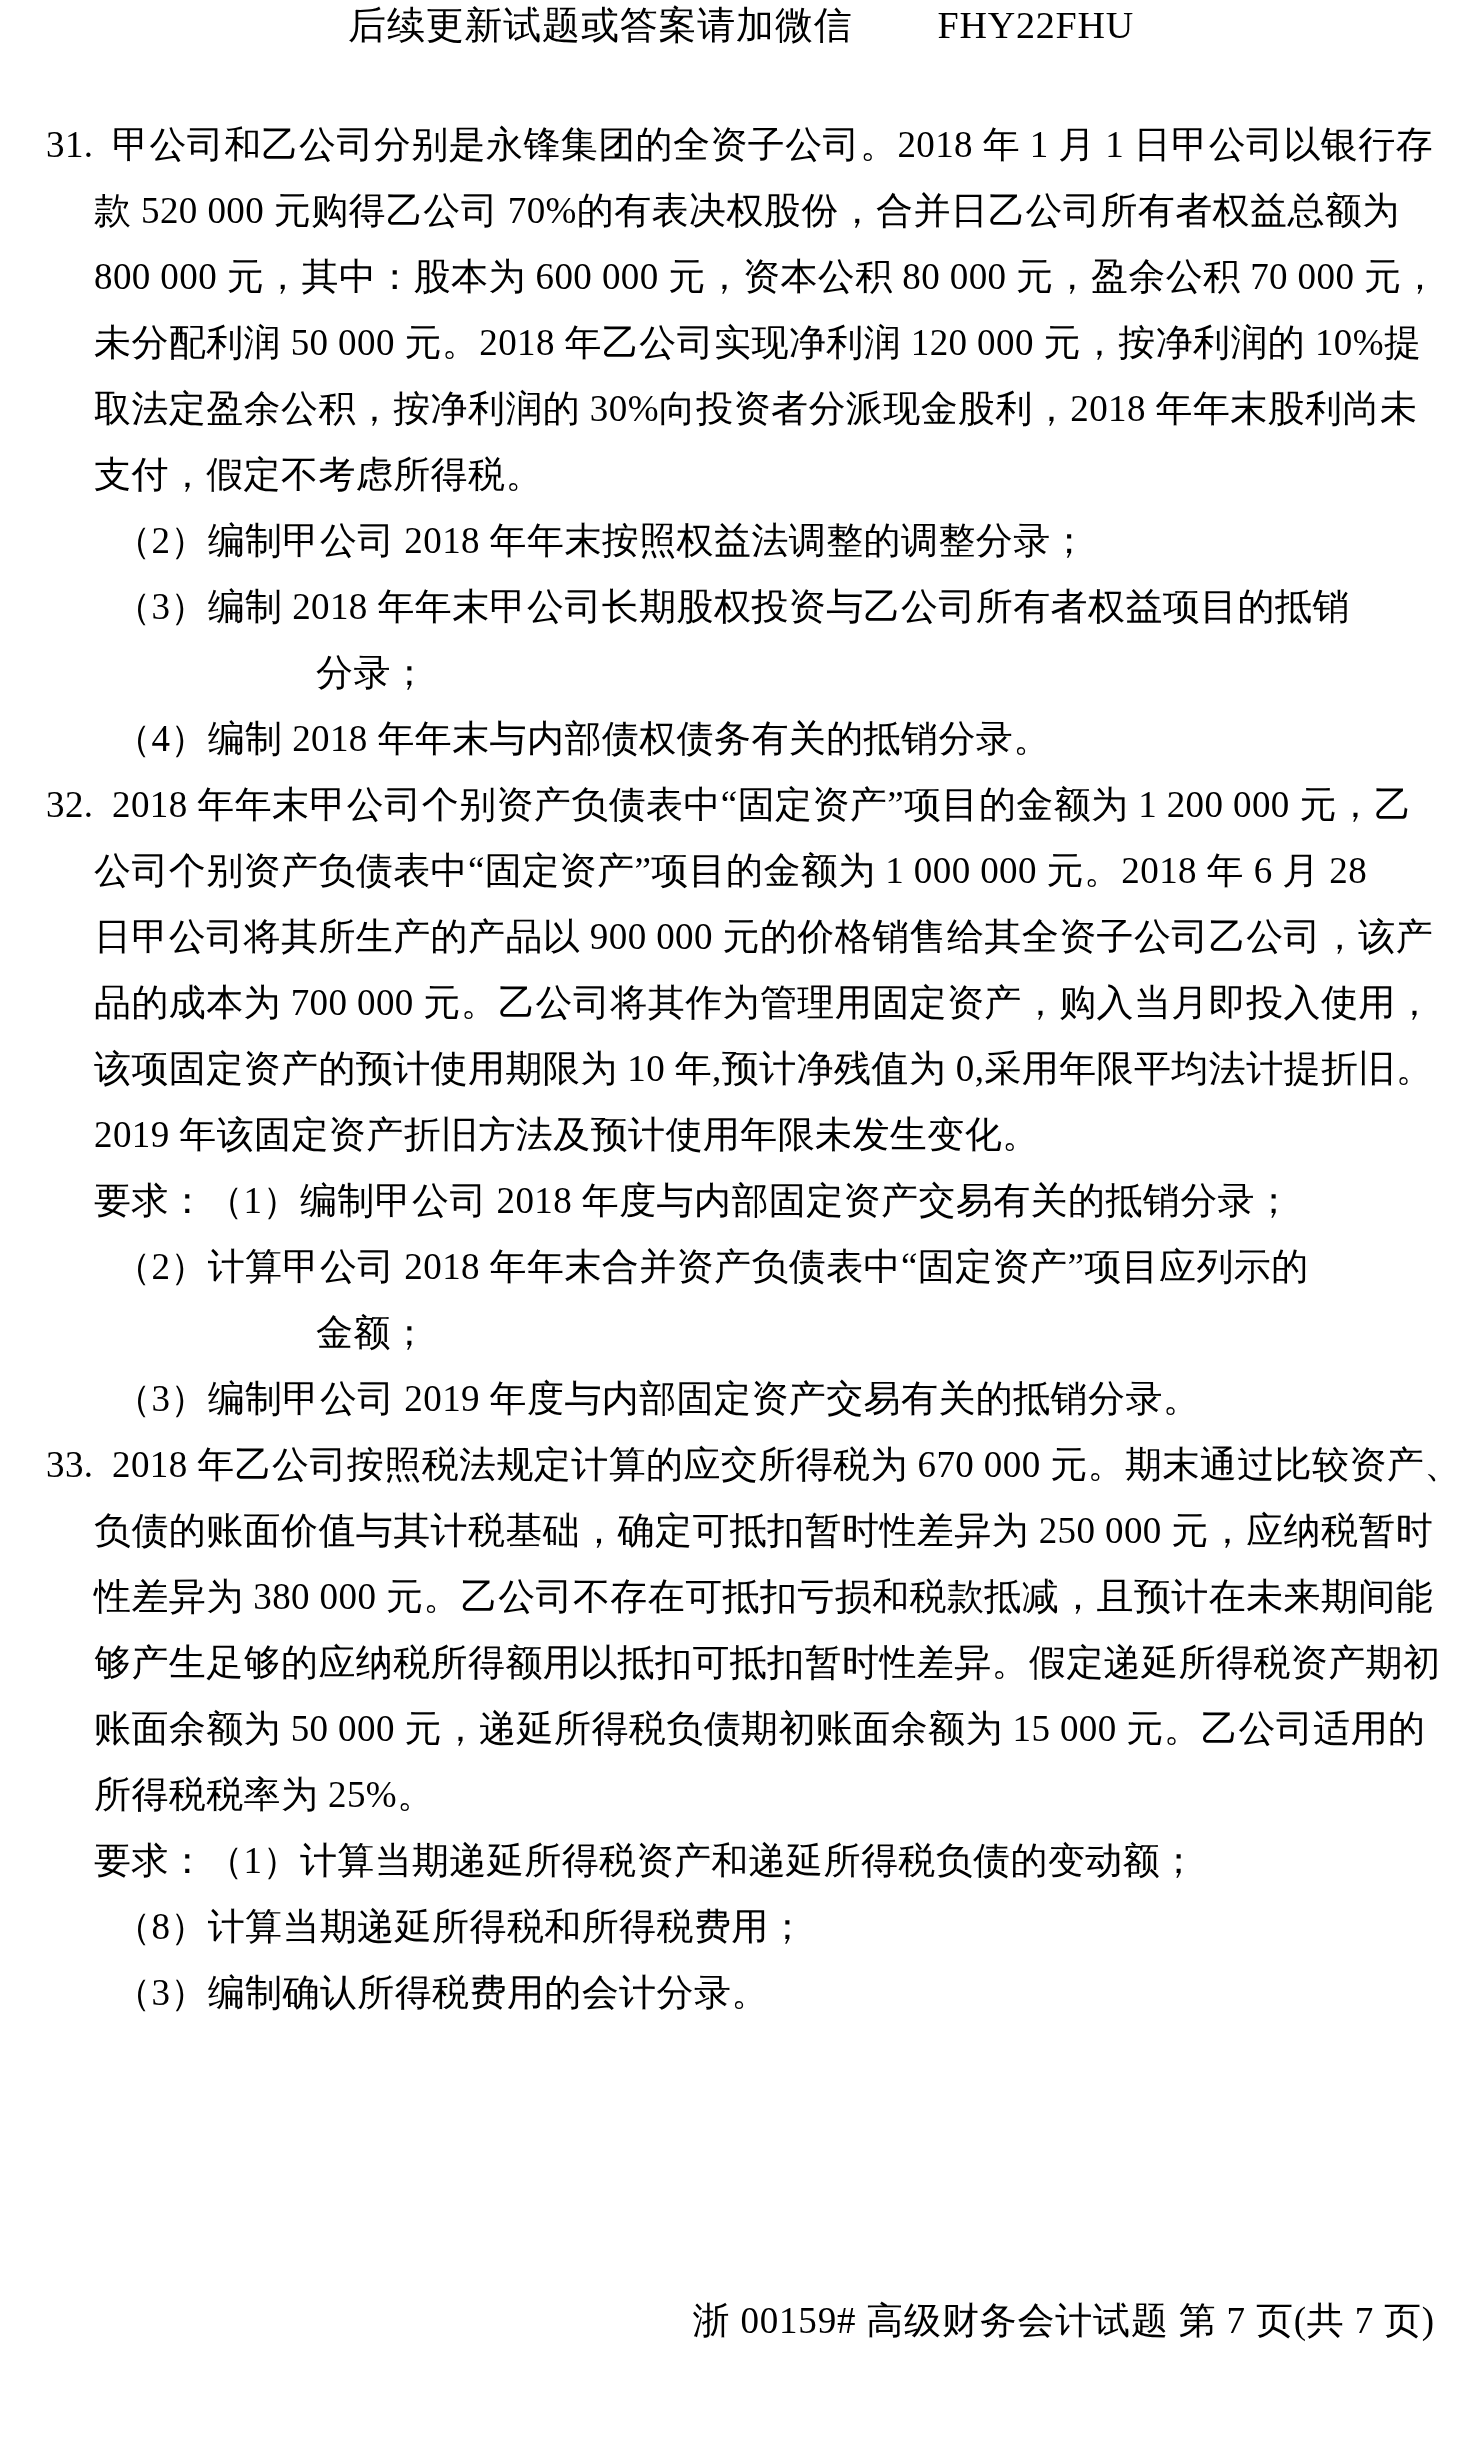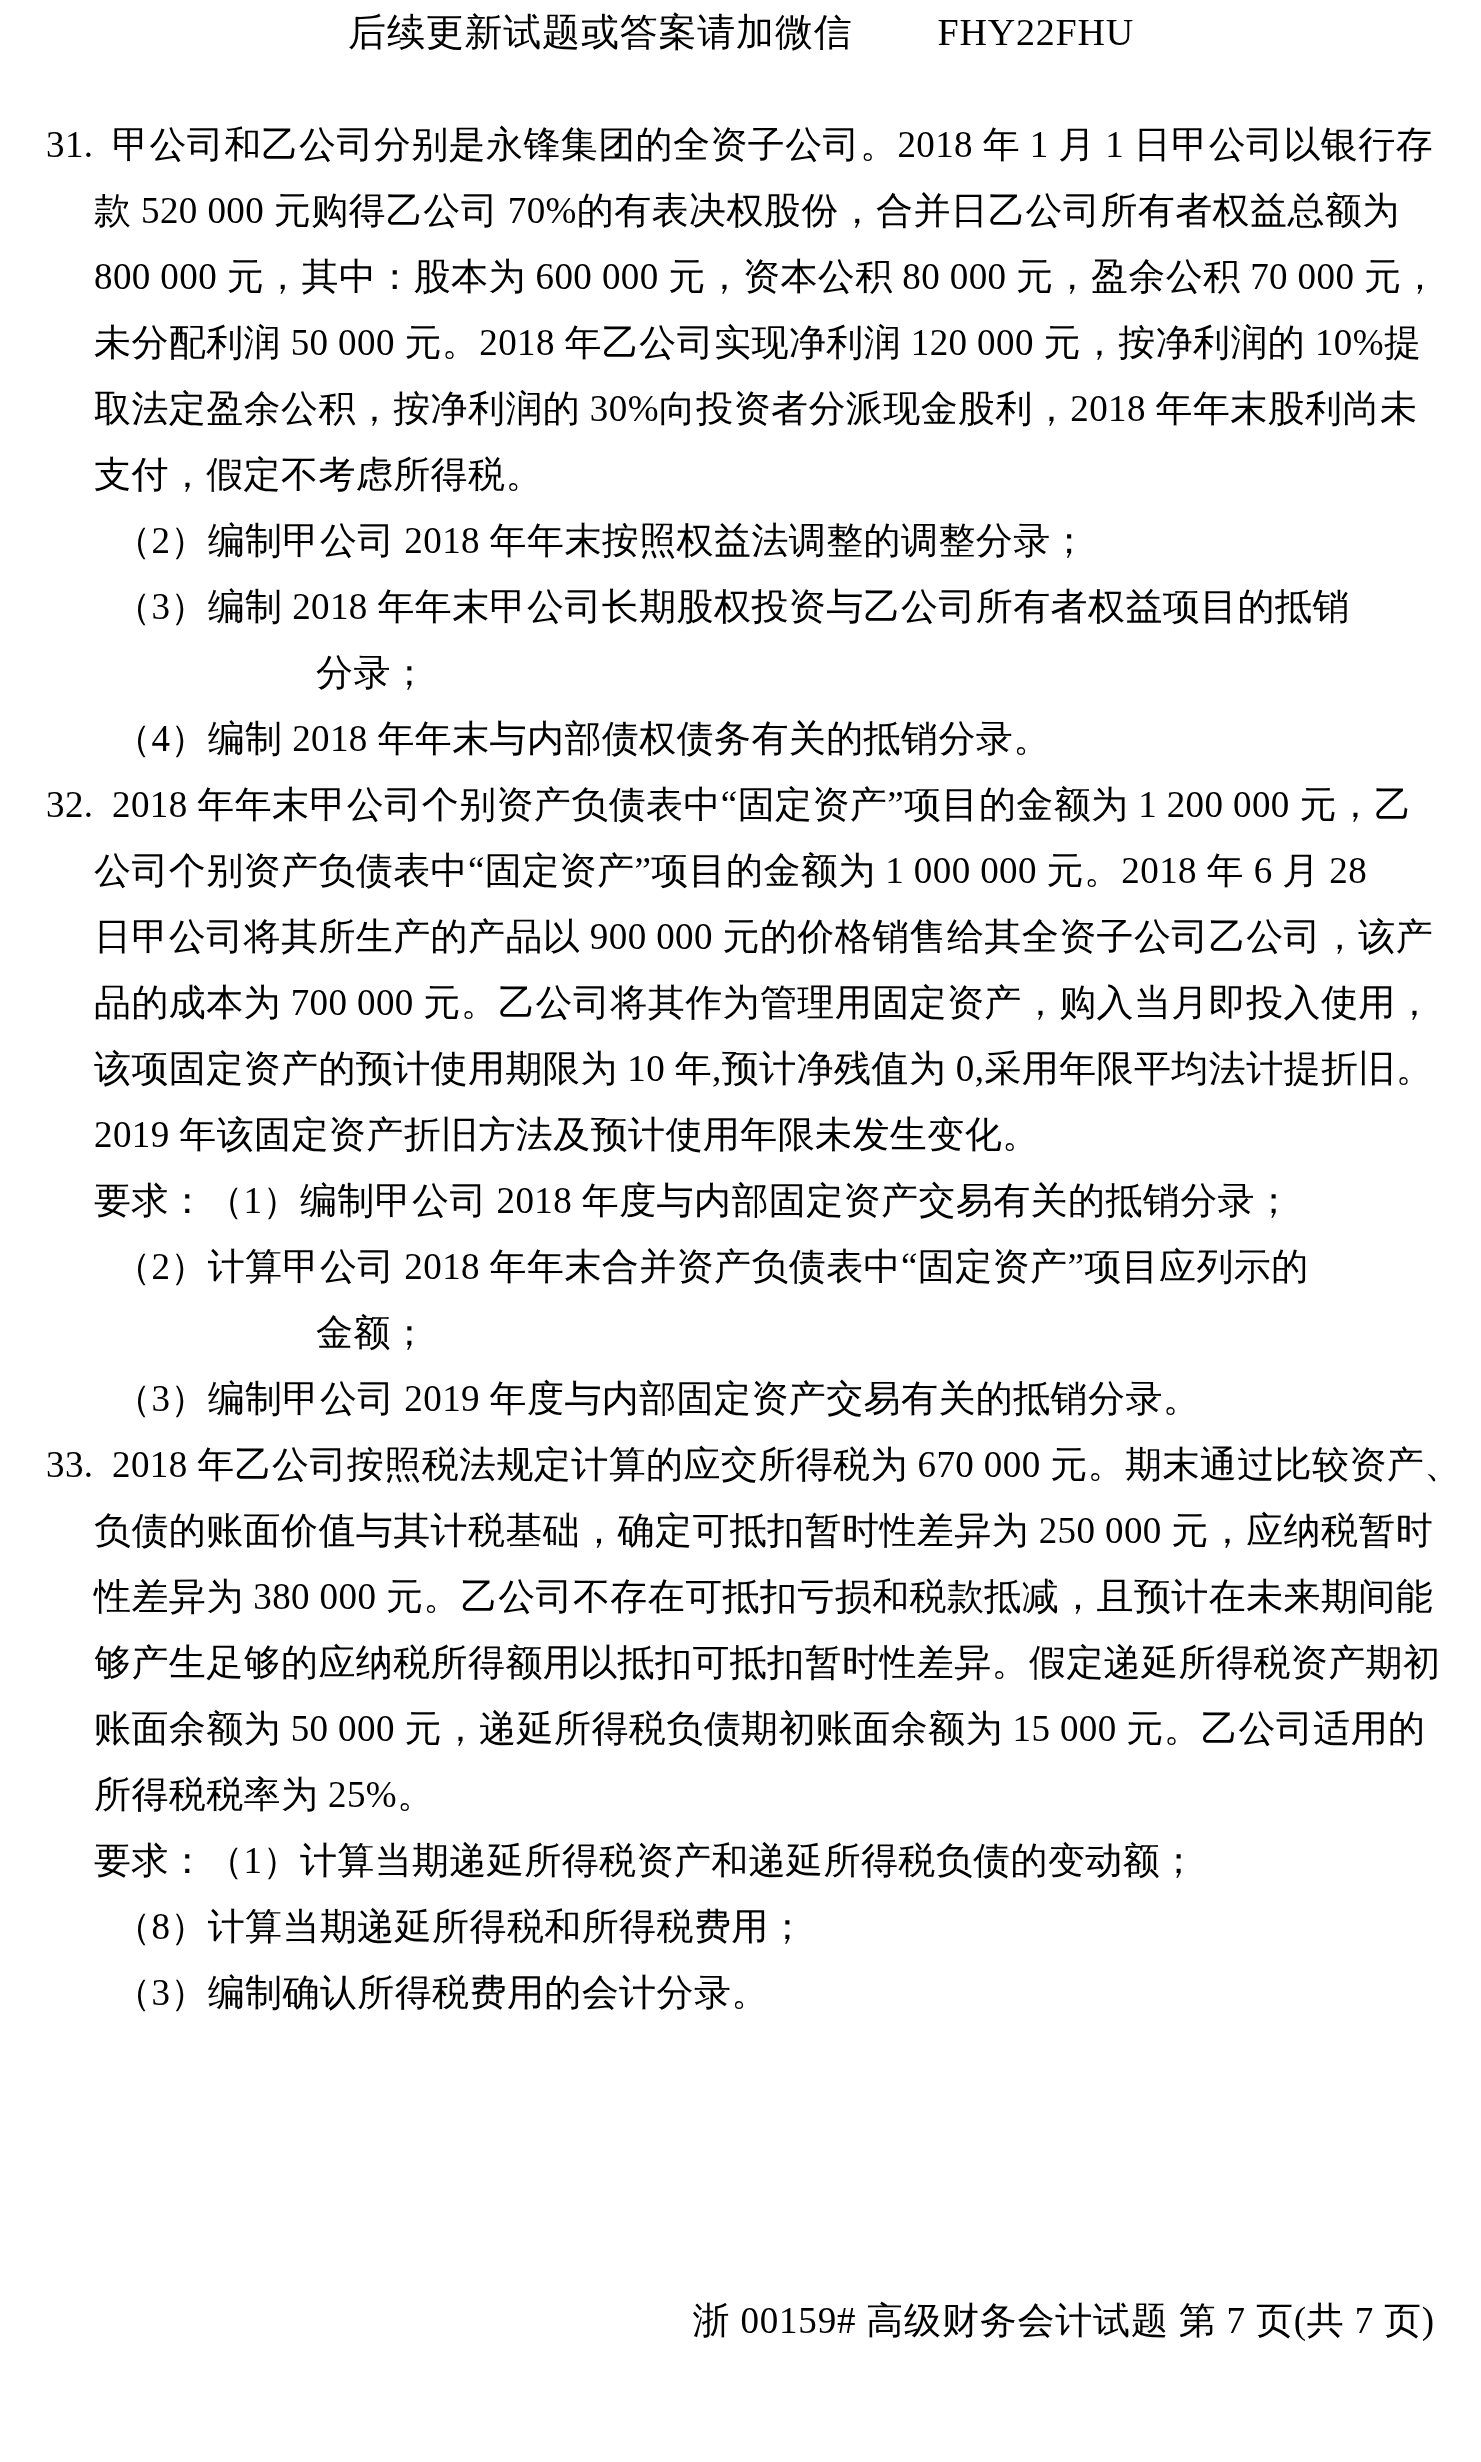--- a/index.html
+++ b/index.html
@@ -11,21 +11,21 @@
     position: relative;
     width: 1482px;
     height: 2462px;
     background: #ffffff;
     color: #000000;
     font-family: "Liberation Serif", "DejaVu Serif", serif;
     overflow: hidden;
   }
   .header {
     position: absolute;
-    top: 7px;
+    top: 0;
     left: 0;
     width: 100%;
     text-align: center;
     font-size: 38px;
     line-height: 50px;
     white-space: nowrap;
     letter-spacing: 0.8px;
   }
   .header .gap {
     display: inline-block;

